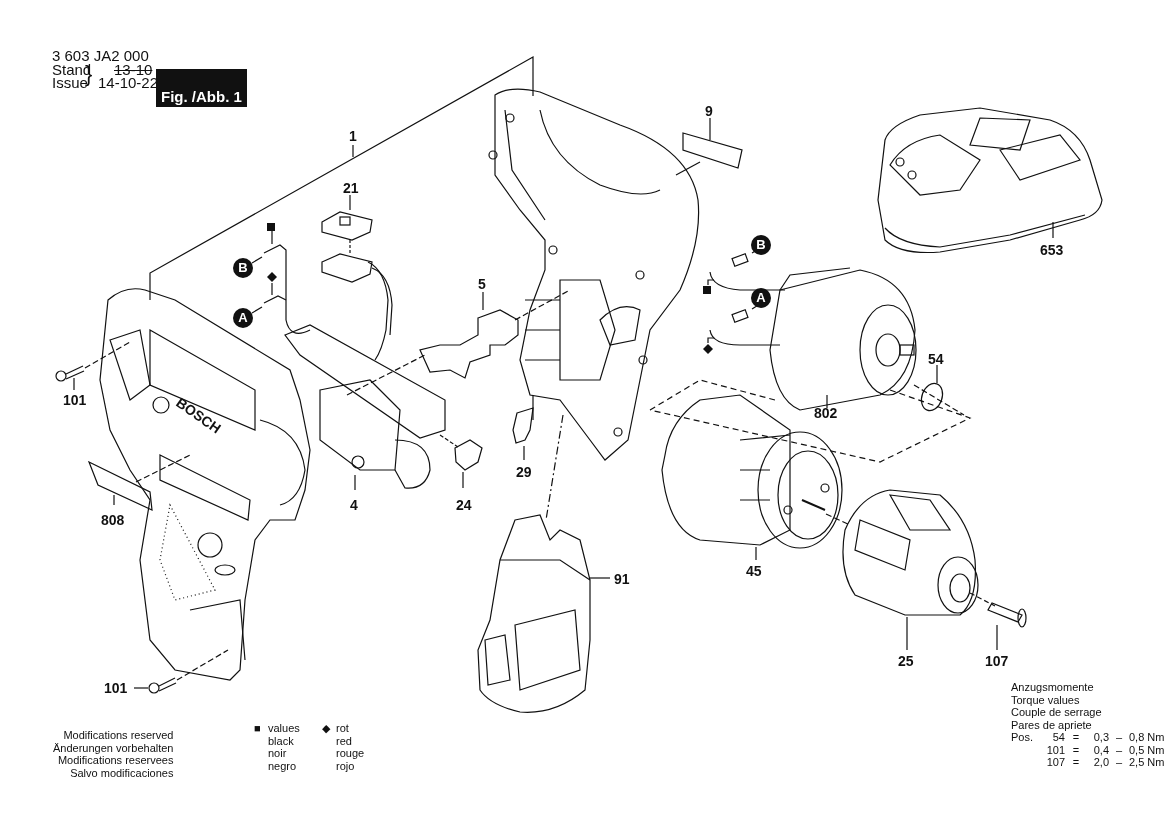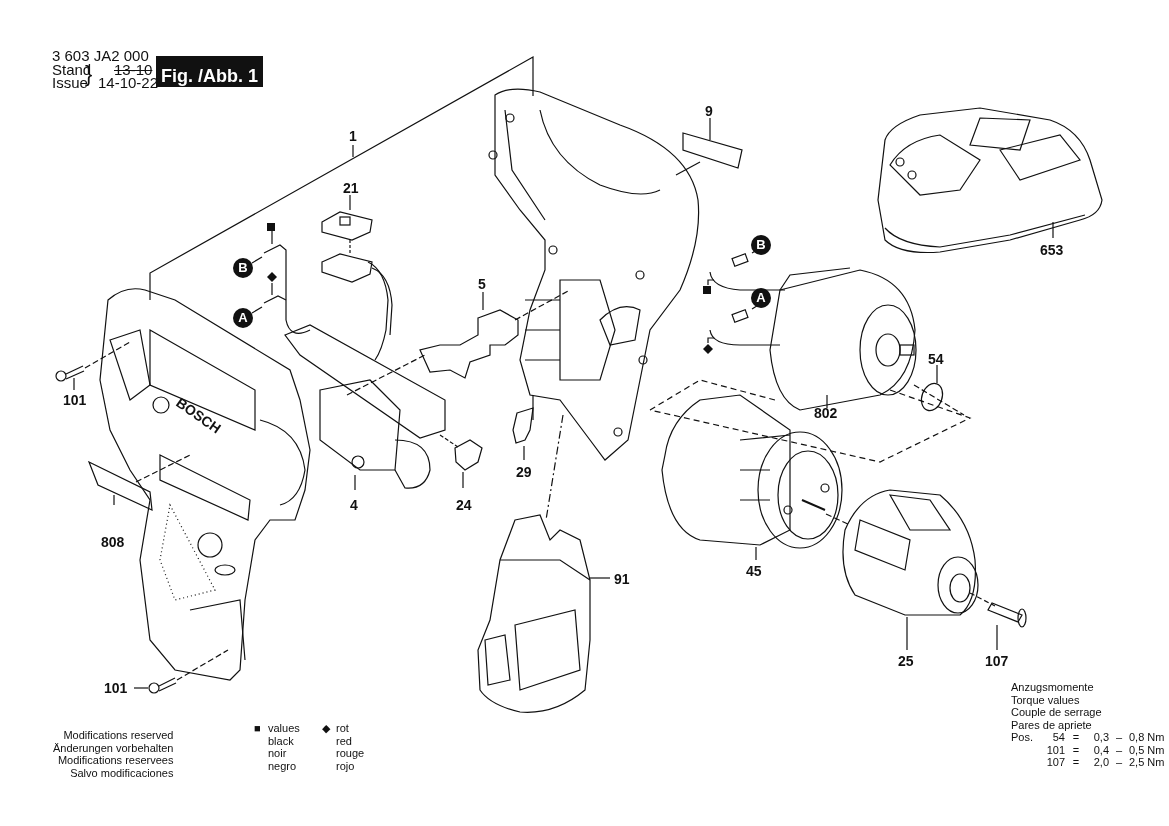--- a/index.html
+++ b/index.html
@@ -1,19 +1,19 @@
 <!DOCTYPE html>
 <html><head>
 <meta charset="utf-8">
 <style>
   html,body{margin:0;padding:0;background:#fff;}
   body{width:1169px;height:826px;position:relative;overflow:hidden;font-family:"Liberation Sans",sans-serif;color:#111;}
   .abs{position:absolute;}
   .hdr{font-size:15px;line-height:13px;}
-  .fig{position:absolute;left:156px;top:56px;background:#111;color:#fff;font-weight:bold;font-size:18px;padding:12px 5px 2px 5px;line-height:17px;}
+  .fig{position:absolute;left:156px;top:69px;background:#111;color:#fff;font-weight:bold;font-size:15px;padding:19px 5px 2px 5px;line-height:17px;}
   .callout{position:absolute;font-weight:bold;font-size:14px;line-height:16px;}
   .foot{font-size:11px;line-height:12.5px;}
   .torque{font-size:11px;line-height:12.5px;margin-left:43px;}
   .torque .row span{display:inline-block;}
   svg.diagram{position:absolute;left:0;top:0;}
   .badge{position:absolute;width:20px;height:20px;border-radius:50%;background:#111;color:#fff;font-weight:bold;font-size:13px;text-align:center;line-height:20px;}
 </style>
 </head>
 <body>
 
@@ -226,21 +226,21 @@
 <div class="callout" style="left:516px;top:464px;">29</div>
 <div class="callout" style="left:614px;top:571px;">91</div>
 <div class="callout" style="left:1040px;top:242px;">653</div>
 <div class="callout" style="left:814px;top:405px;">802</div>
 <div class="callout" style="left:928px;top:351px;">54</div>
 <div class="callout" style="left:746px;top:563px;">45</div>
 <div class="callout" style="left:898px;top:653px;">25</div>
 <div class="callout" style="left:985px;top:653px;">107</div>
 <div class="callout" style="left:63px;top:392px;">101</div>
 <div class="callout" style="left:104px;top:680px;">101</div>
-<div class="callout" style="left:101px;top:534px;">808</div>
+<div class="callout" style="left:101px;top:512px;">808</div>
 
 <div class="abs foot" style="left:53px;top:729px;text-align:right;">
   <div>Modifications reserved</div>
   <div>Änderungen vorbehalten</div>
   <div>Modifications reservees</div>
   <div>Salvo modificaciones</div>
 </div>
 
 <div class="abs foot" style="left:254px;top:722px;">
   <div style="position:absolute;left:0;top:0;width:12px;">■</div>

